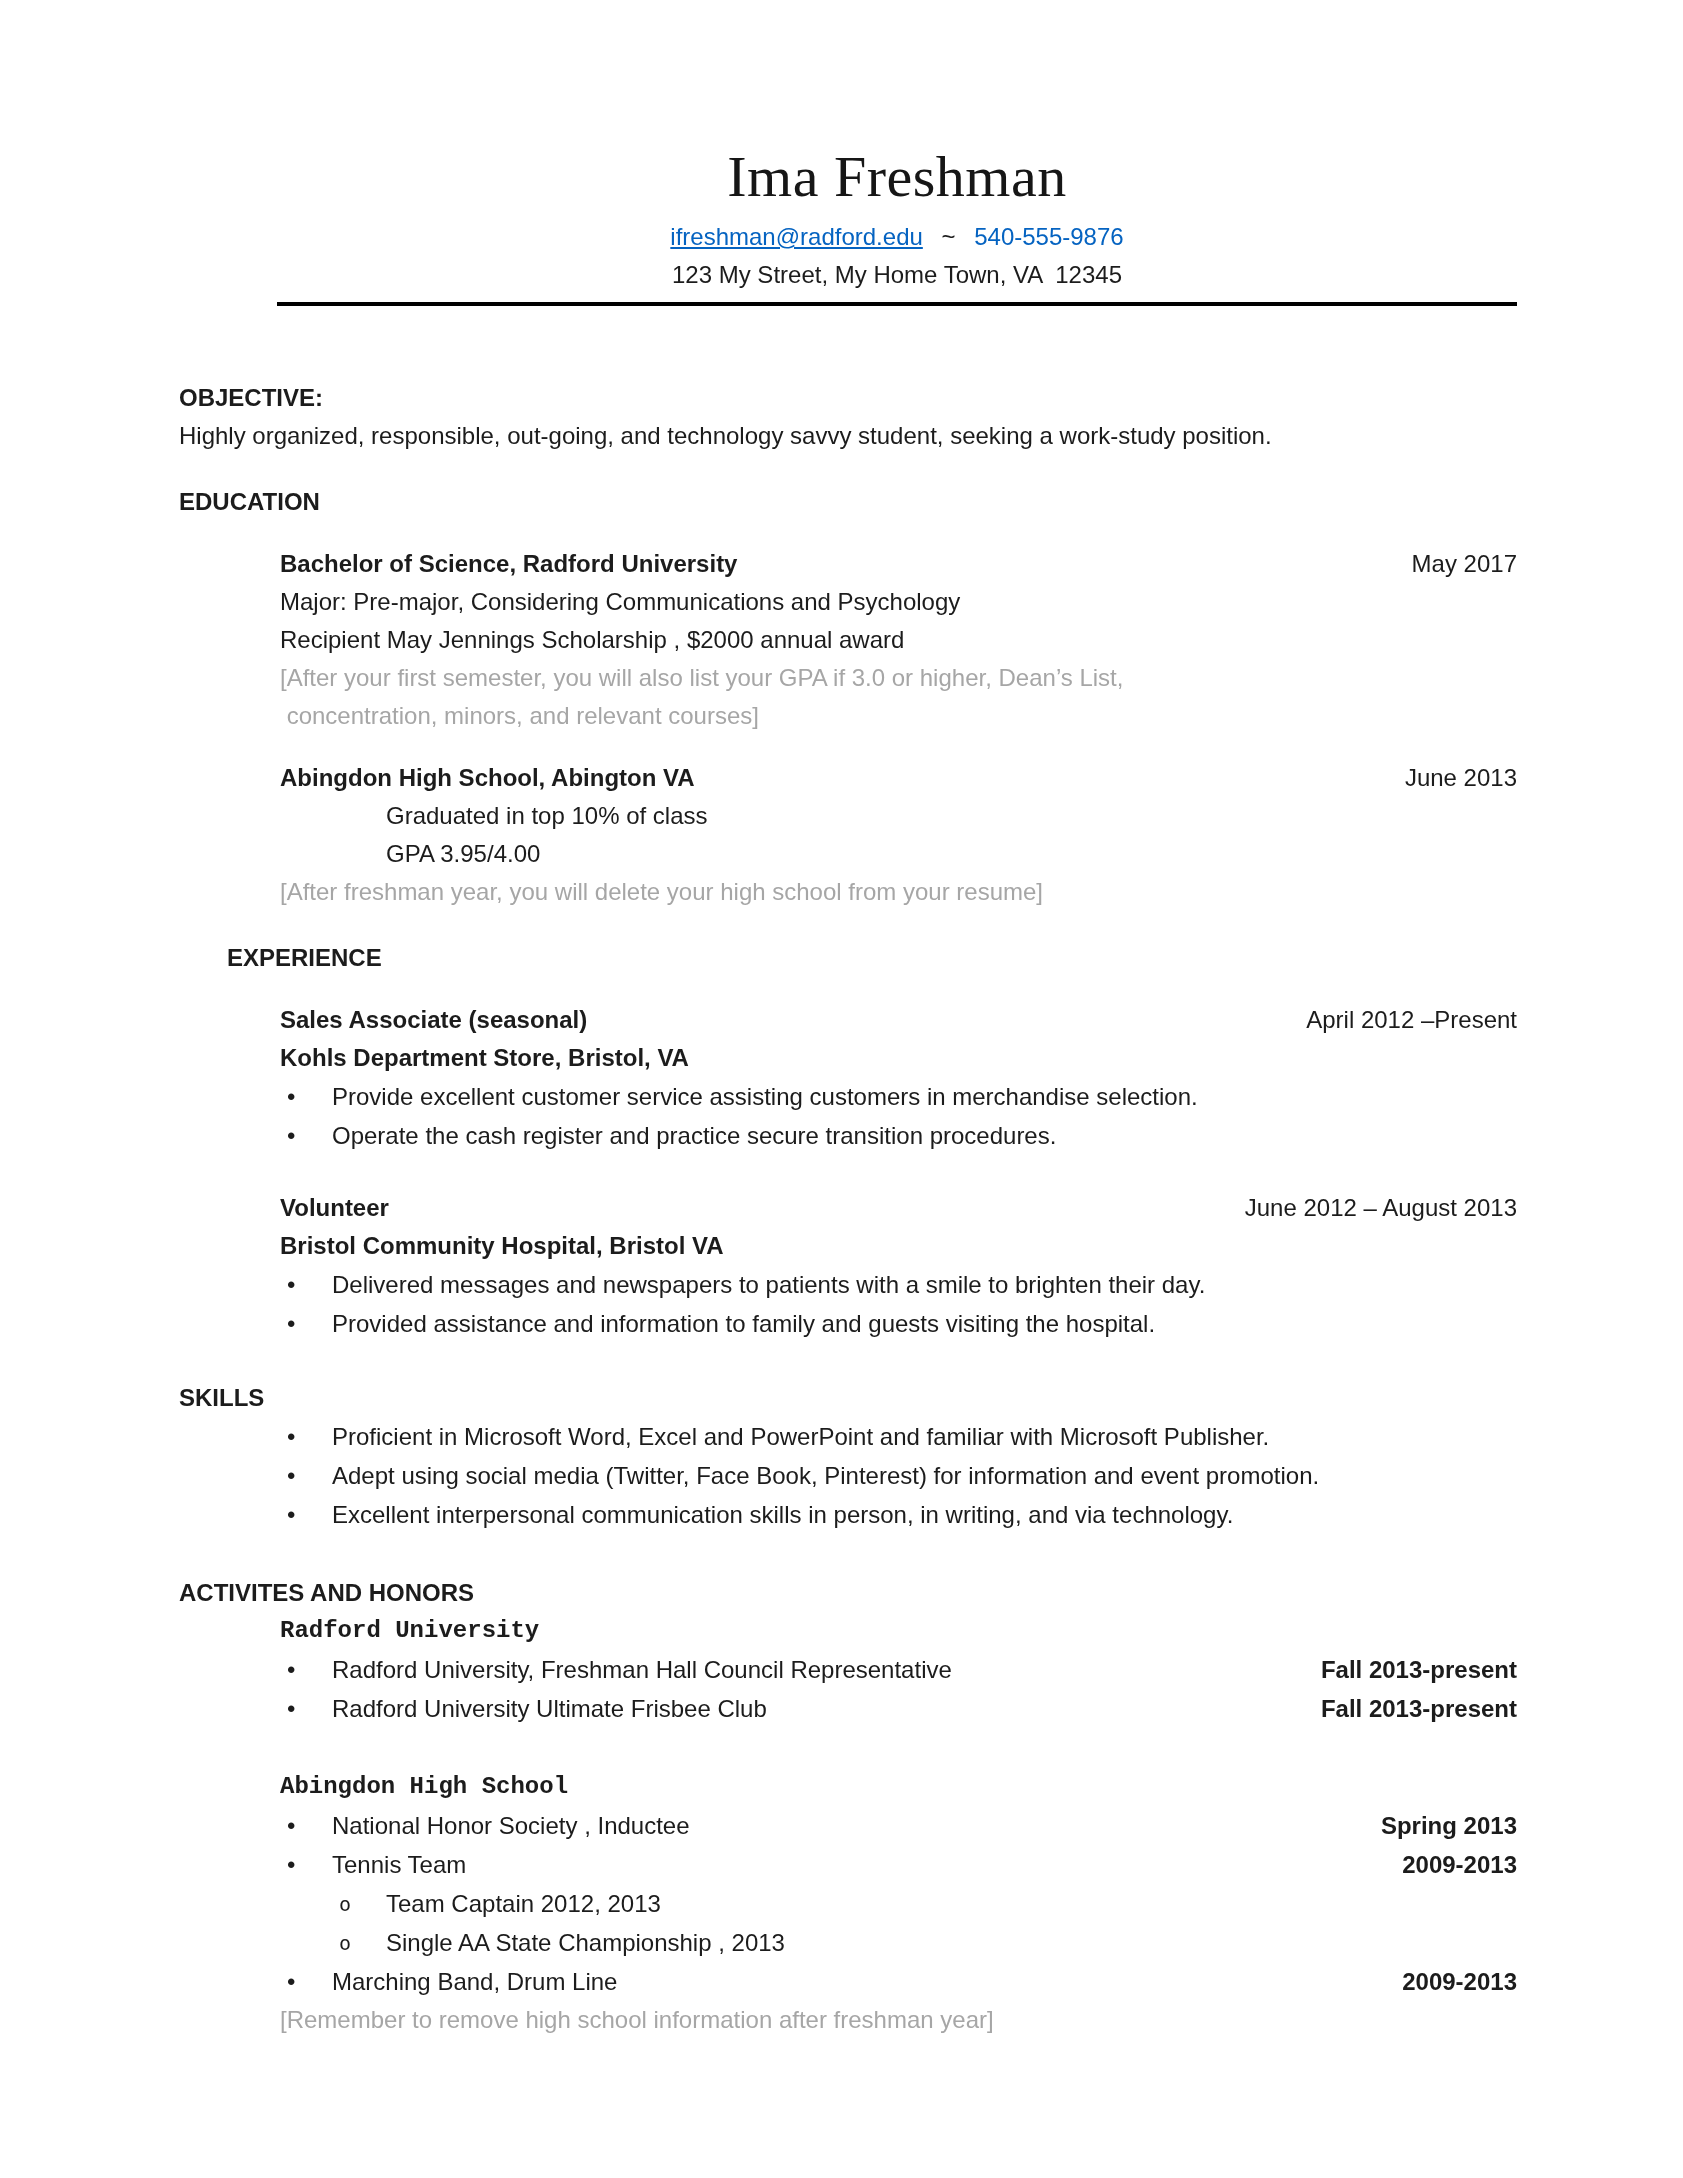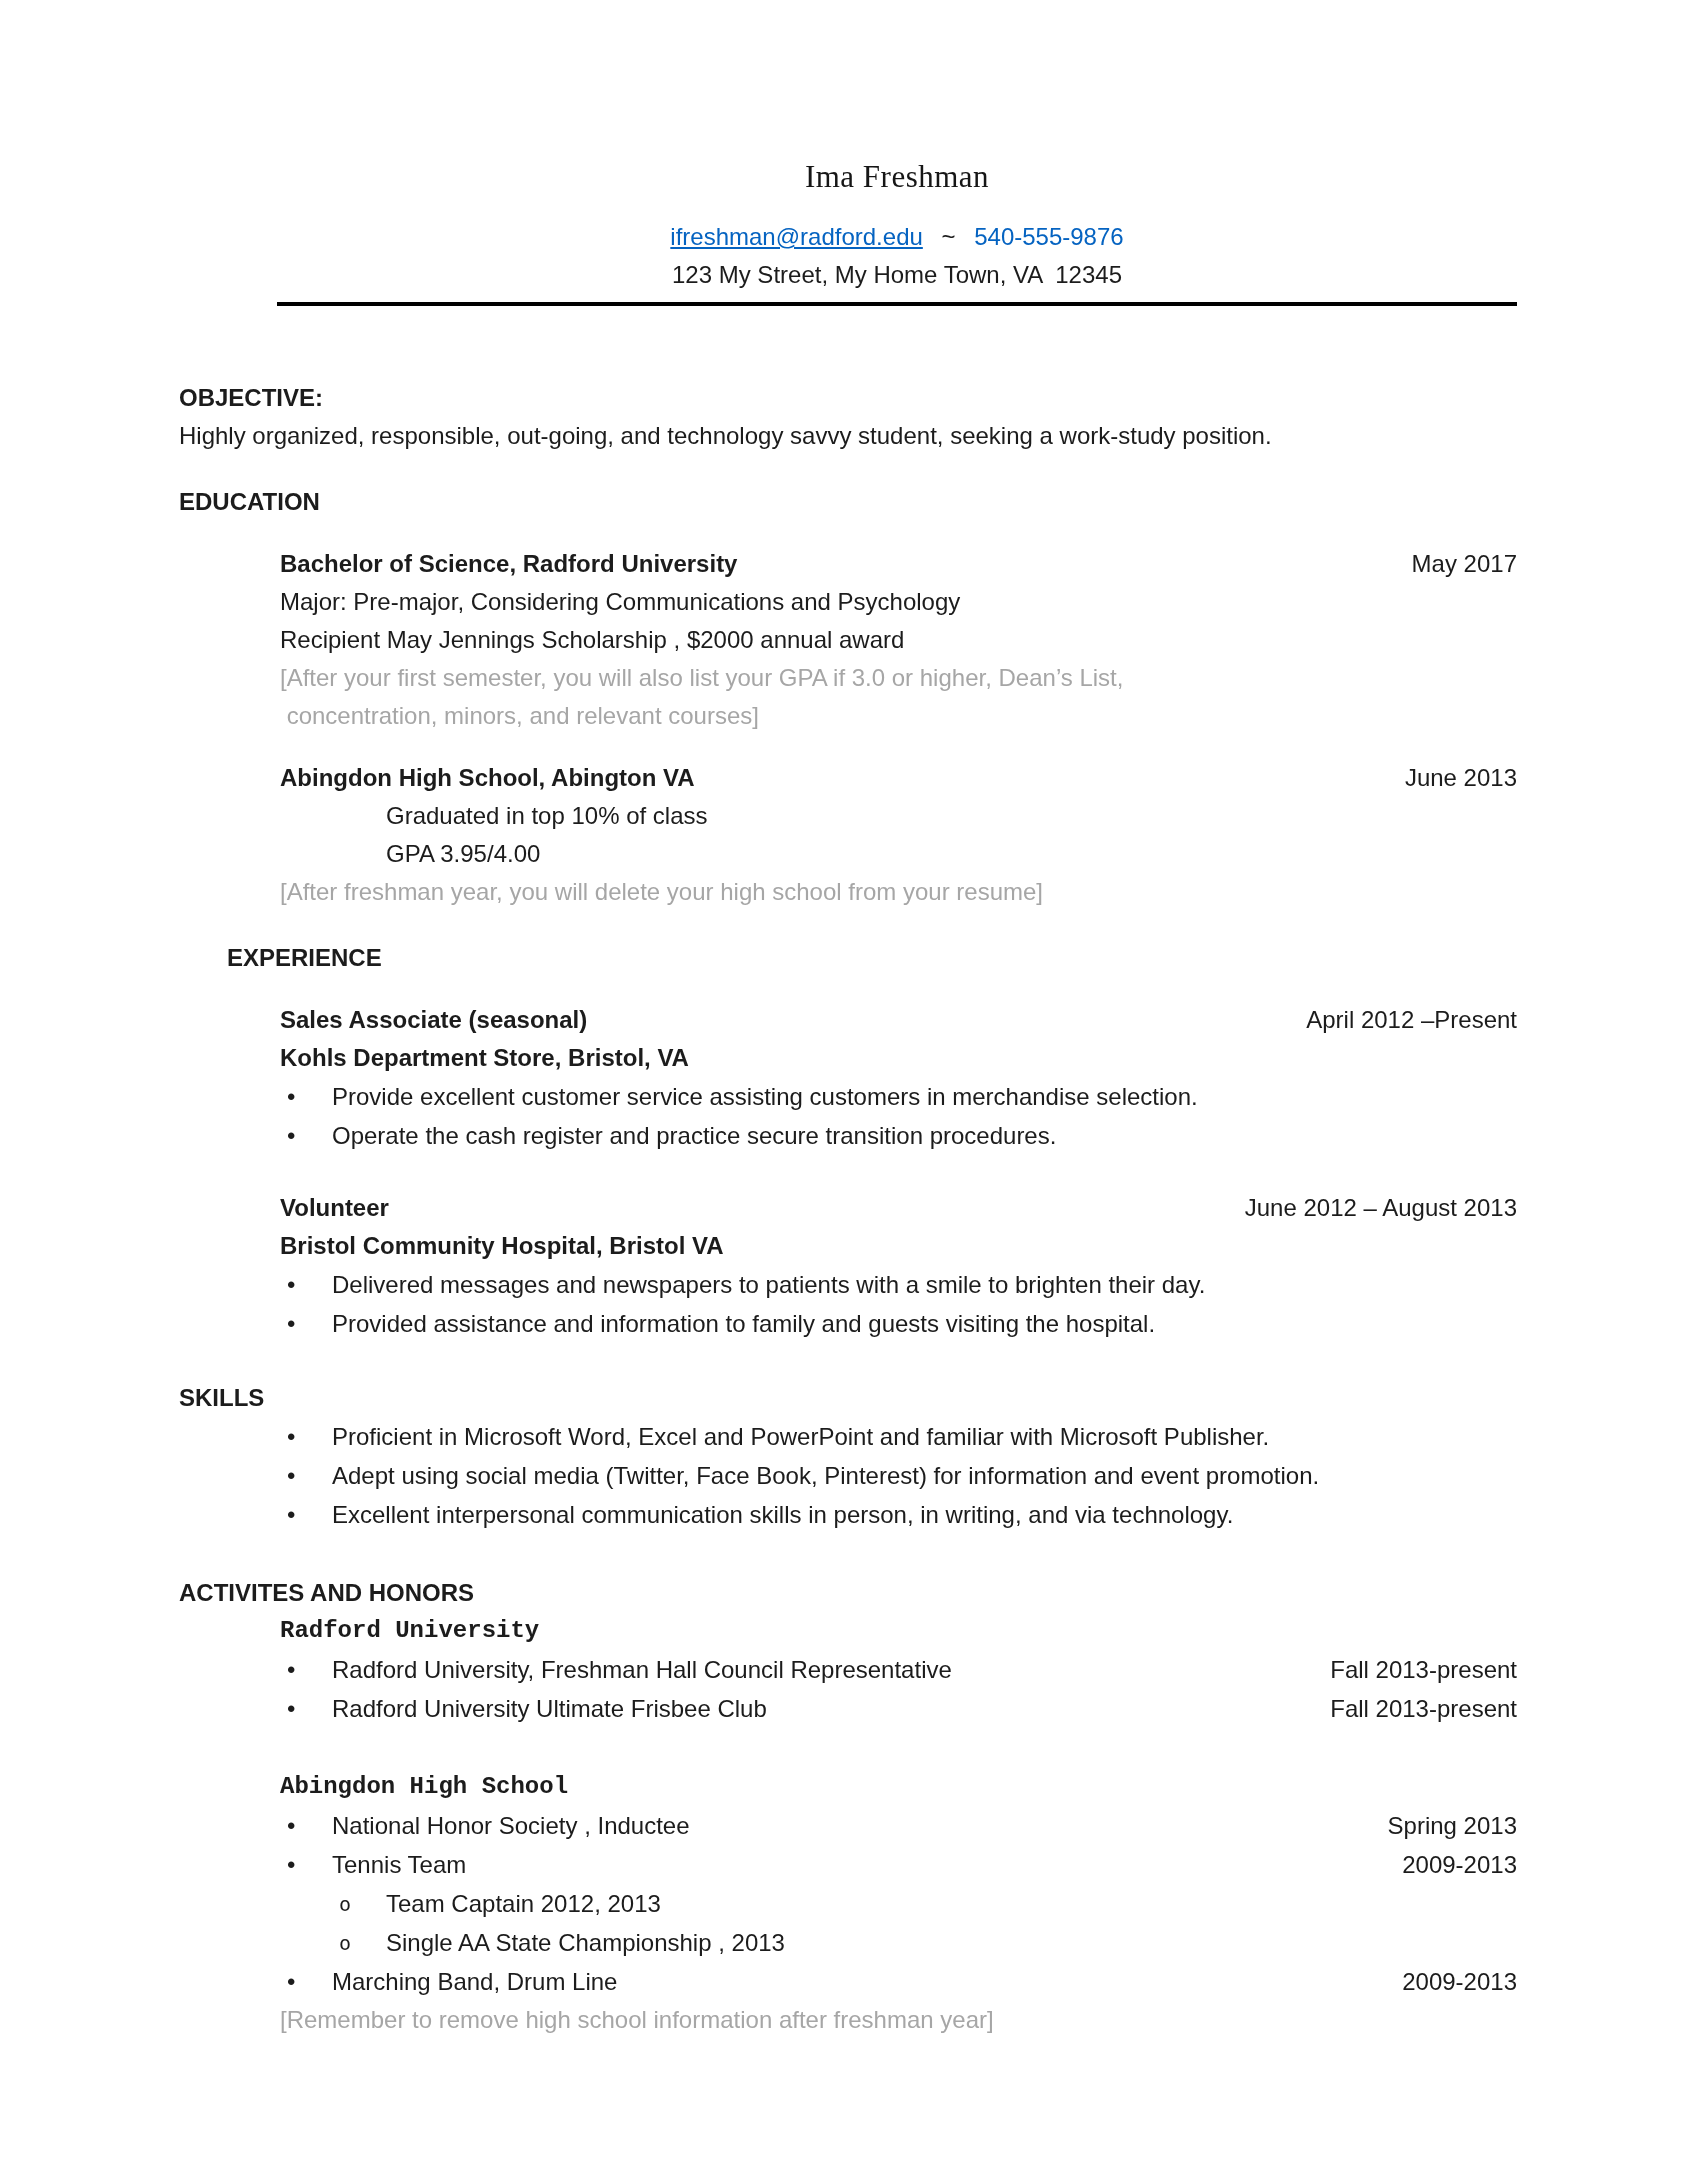--- a/index.html
+++ b/index.html
@@ -3,21 +3,21 @@
 <meta charset="utf-8">
 <style>
   * { margin:0; padding:0; box-sizing:border-box; }
   html, body { background:#ffffff; }
   .page {
     position:relative; width:1683px; height:2178px; margin:0 auto; background:#ffffff;
     font-family:"Liberation Sans", sans-serif; font-size:24px; color:#1c1c1c; overflow:hidden;
   }
   .content { margin:0 166px 0 179px; }
   .header-block { margin-left:98px; padding-top:147px; text-align:center; }
-  .name { font-family:"Liberation Serif", serif; font-size:31px; line-height:59px; font-weight:400; color:#161616; letter-spacing:0.5px; }
+  .name { font-family:"Liberation Serif", serif; font-size:58px; line-height:59px; font-weight:400; color:#161616; letter-spacing:0.5px; }
   .contact-line { line-height:38px; margin-top:12px; }
   .email-link { color:#0563c1; text-decoration:underline; cursor:pointer; }
   .tilde { color:#1c1c1c; padding:0 12px; }
   .phone { color:#0563c1; cursor:pointer; }
   .address { line-height:38px; white-space:pre-wrap; }
   .rule { margin-left:98px; margin-top:8px; border-bottom:4px solid #000000; }
   .section-heading { font-weight:700; line-height:38px; }
   .h-objective { margin-top:73px; }
   .h-education { margin-top:28px; }
   .h-experience { margin-top:28px;margin-left:48px; }
@@ -32,21 +32,21 @@
   .entry-date { line-height:38px; white-space:nowrap; }
   .org { font-weight:700; line-height:38px; }
   .indent2 { padding-left:106px; }
   .note { color:#a6a6a6; line-height:38px; white-space:pre-wrap; }
   .blt { position:relative; padding-left:52px; line-height:39px; }
   .blt::before { content:"\2022"; position:absolute; left:7px; }
   .sub { position:relative; padding-left:106px; line-height:39px; }
   .sub::before { content:"o"; position:absolute; left:59px; top:1px; font-family:"DejaVu Sans Mono", monospace; font-size:20px; }
   .item-row { display:flex; justify-content:space-between; align-items:baseline; }
   .item-text { flex:1 1 auto; }
-  .item-date { font-weight:400; white-space:nowrap; line-height:39px;text-align:right; }
+  .item-date { font-weight:700; white-space:nowrap; line-height:39px;text-align:right; }
   .group2 { margin-top:40px; }
   .group-title { font-weight:700; line-height:38px;font-family:Liberation Mono, monospace; }
 </style>
 </head>
 <body>
 
 <div class="page">
   <div class="content">
 
     <div class="header-block">

